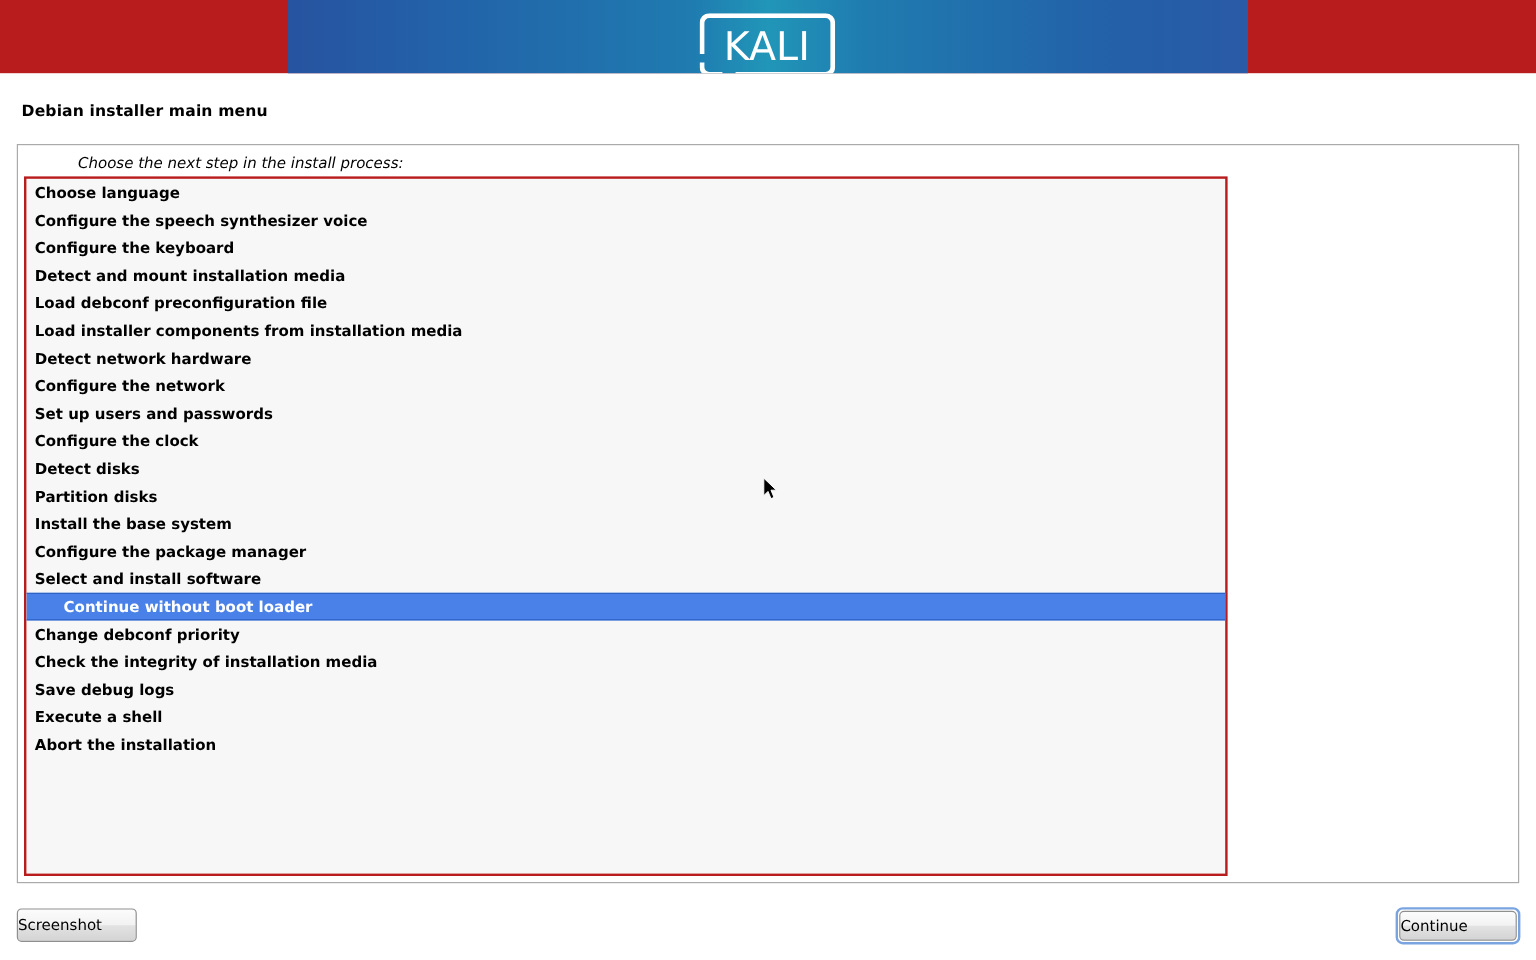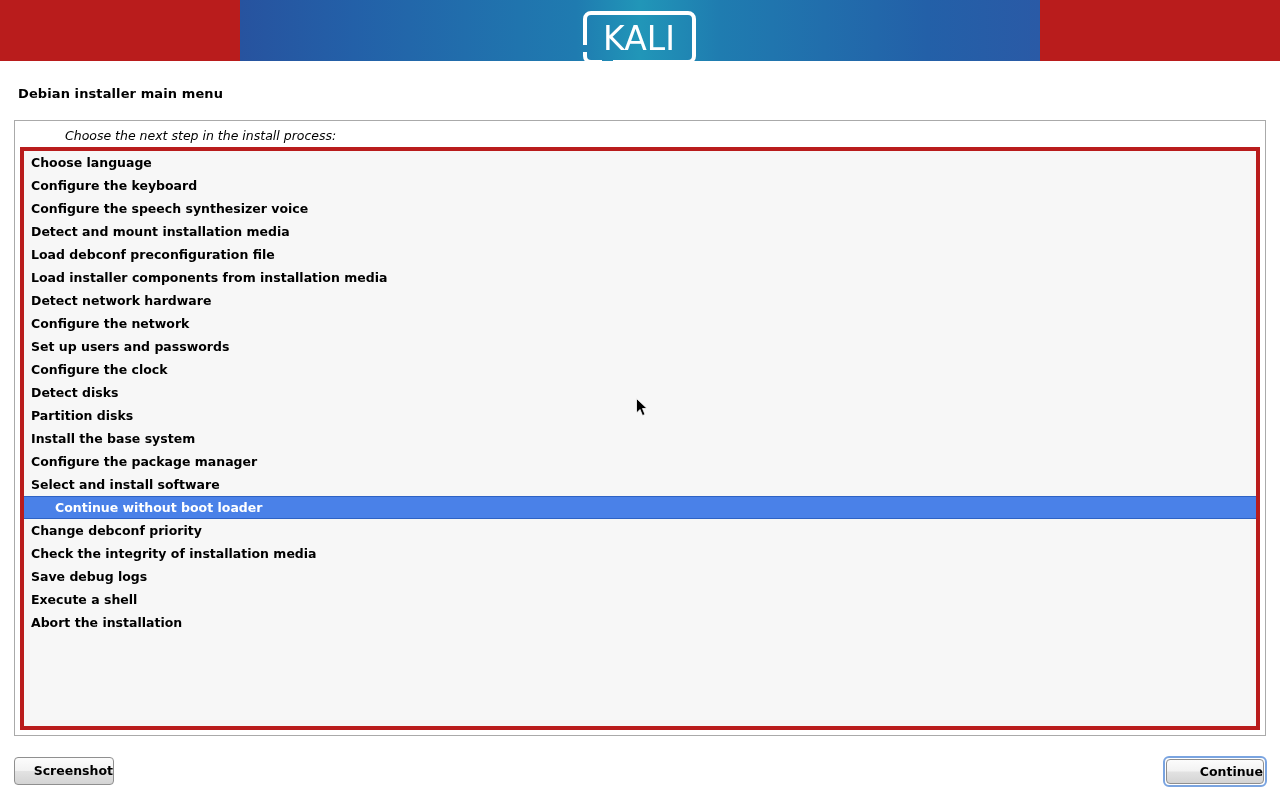--- a/index.html
+++ b/index.html
@@ -97,23 +97,23 @@
     color: #000000;
     white-space: nowrap;
     margin-left: 39px;
   }
 
   
   .list-frame {
     position: absolute;
     left: 5px;
     top: 26px;
-    width: 1240px;
+    width: 1003px;
     height: 583px;
-    border: 4px solid #b91c1c;
+    border: 2px solid #b91c1c;
     background: #f7f7f7;
     box-sizing: border-box;
     overflow: hidden;
   }
   .list-inner {
     position: absolute;
     left: 0;
     top: 0;
     right: 0;
     top: 0;
@@ -142,23 +142,23 @@
   
   .btn {
     position: absolute;
     box-sizing: border-box;
     height: 28px;
     border: 1px solid #8f8f8f;
     border-radius: 4px;
     background: linear-gradient(to bottom, #fcfcfc 0%, #f2f2f2 48%, #e2e2e2 52%, #d4d4d4 100%);
     font-family: "DejaVu Sans", "Liberation Sans", sans-serif;
     font-size: 12.5px;
-    font-weight: bold;
-    color: #000000;
-    text-align: right;
+    font-weight: normal;
+    color: #000000;
+    text-align: left;
     line-height: 26px;
     padding: 0;
   }
   .btn-screenshot {
     left: 14px;
     top: 757px;
     width: 100px;
   }
   .btn-continue-wrap {
     position: absolute;
@@ -210,22 +210,22 @@
   </div>
 
   <div class="page-title">Debian installer main menu</div>
 
   <div class="question-frame">
     <div class="question-label">Choose the next step in the install process:</div>
 
     <div class="list-frame">
       <div class="list-inner" id="menu-list">
           <div class="list-row">Choose language</div>
+          <div class="list-row">Configure the speech synthesizer voice</div>
           <div class="list-row">Configure the keyboard</div>
-          <div class="list-row">Configure the speech synthesizer voice</div>
           <div class="list-row">Detect and mount installation media</div>
           <div class="list-row">Load debconf preconfiguration file</div>
           <div class="list-row">Load installer components from installation media</div>
           <div class="list-row">Detect network hardware</div>
           <div class="list-row">Configure the network</div>
           <div class="list-row">Set up users and passwords</div>
           <div class="list-row">Configure the clock</div>
           <div class="list-row">Detect disks</div>
           <div class="list-row">Partition disks</div>
           <div class="list-row">Install the base system</div>

